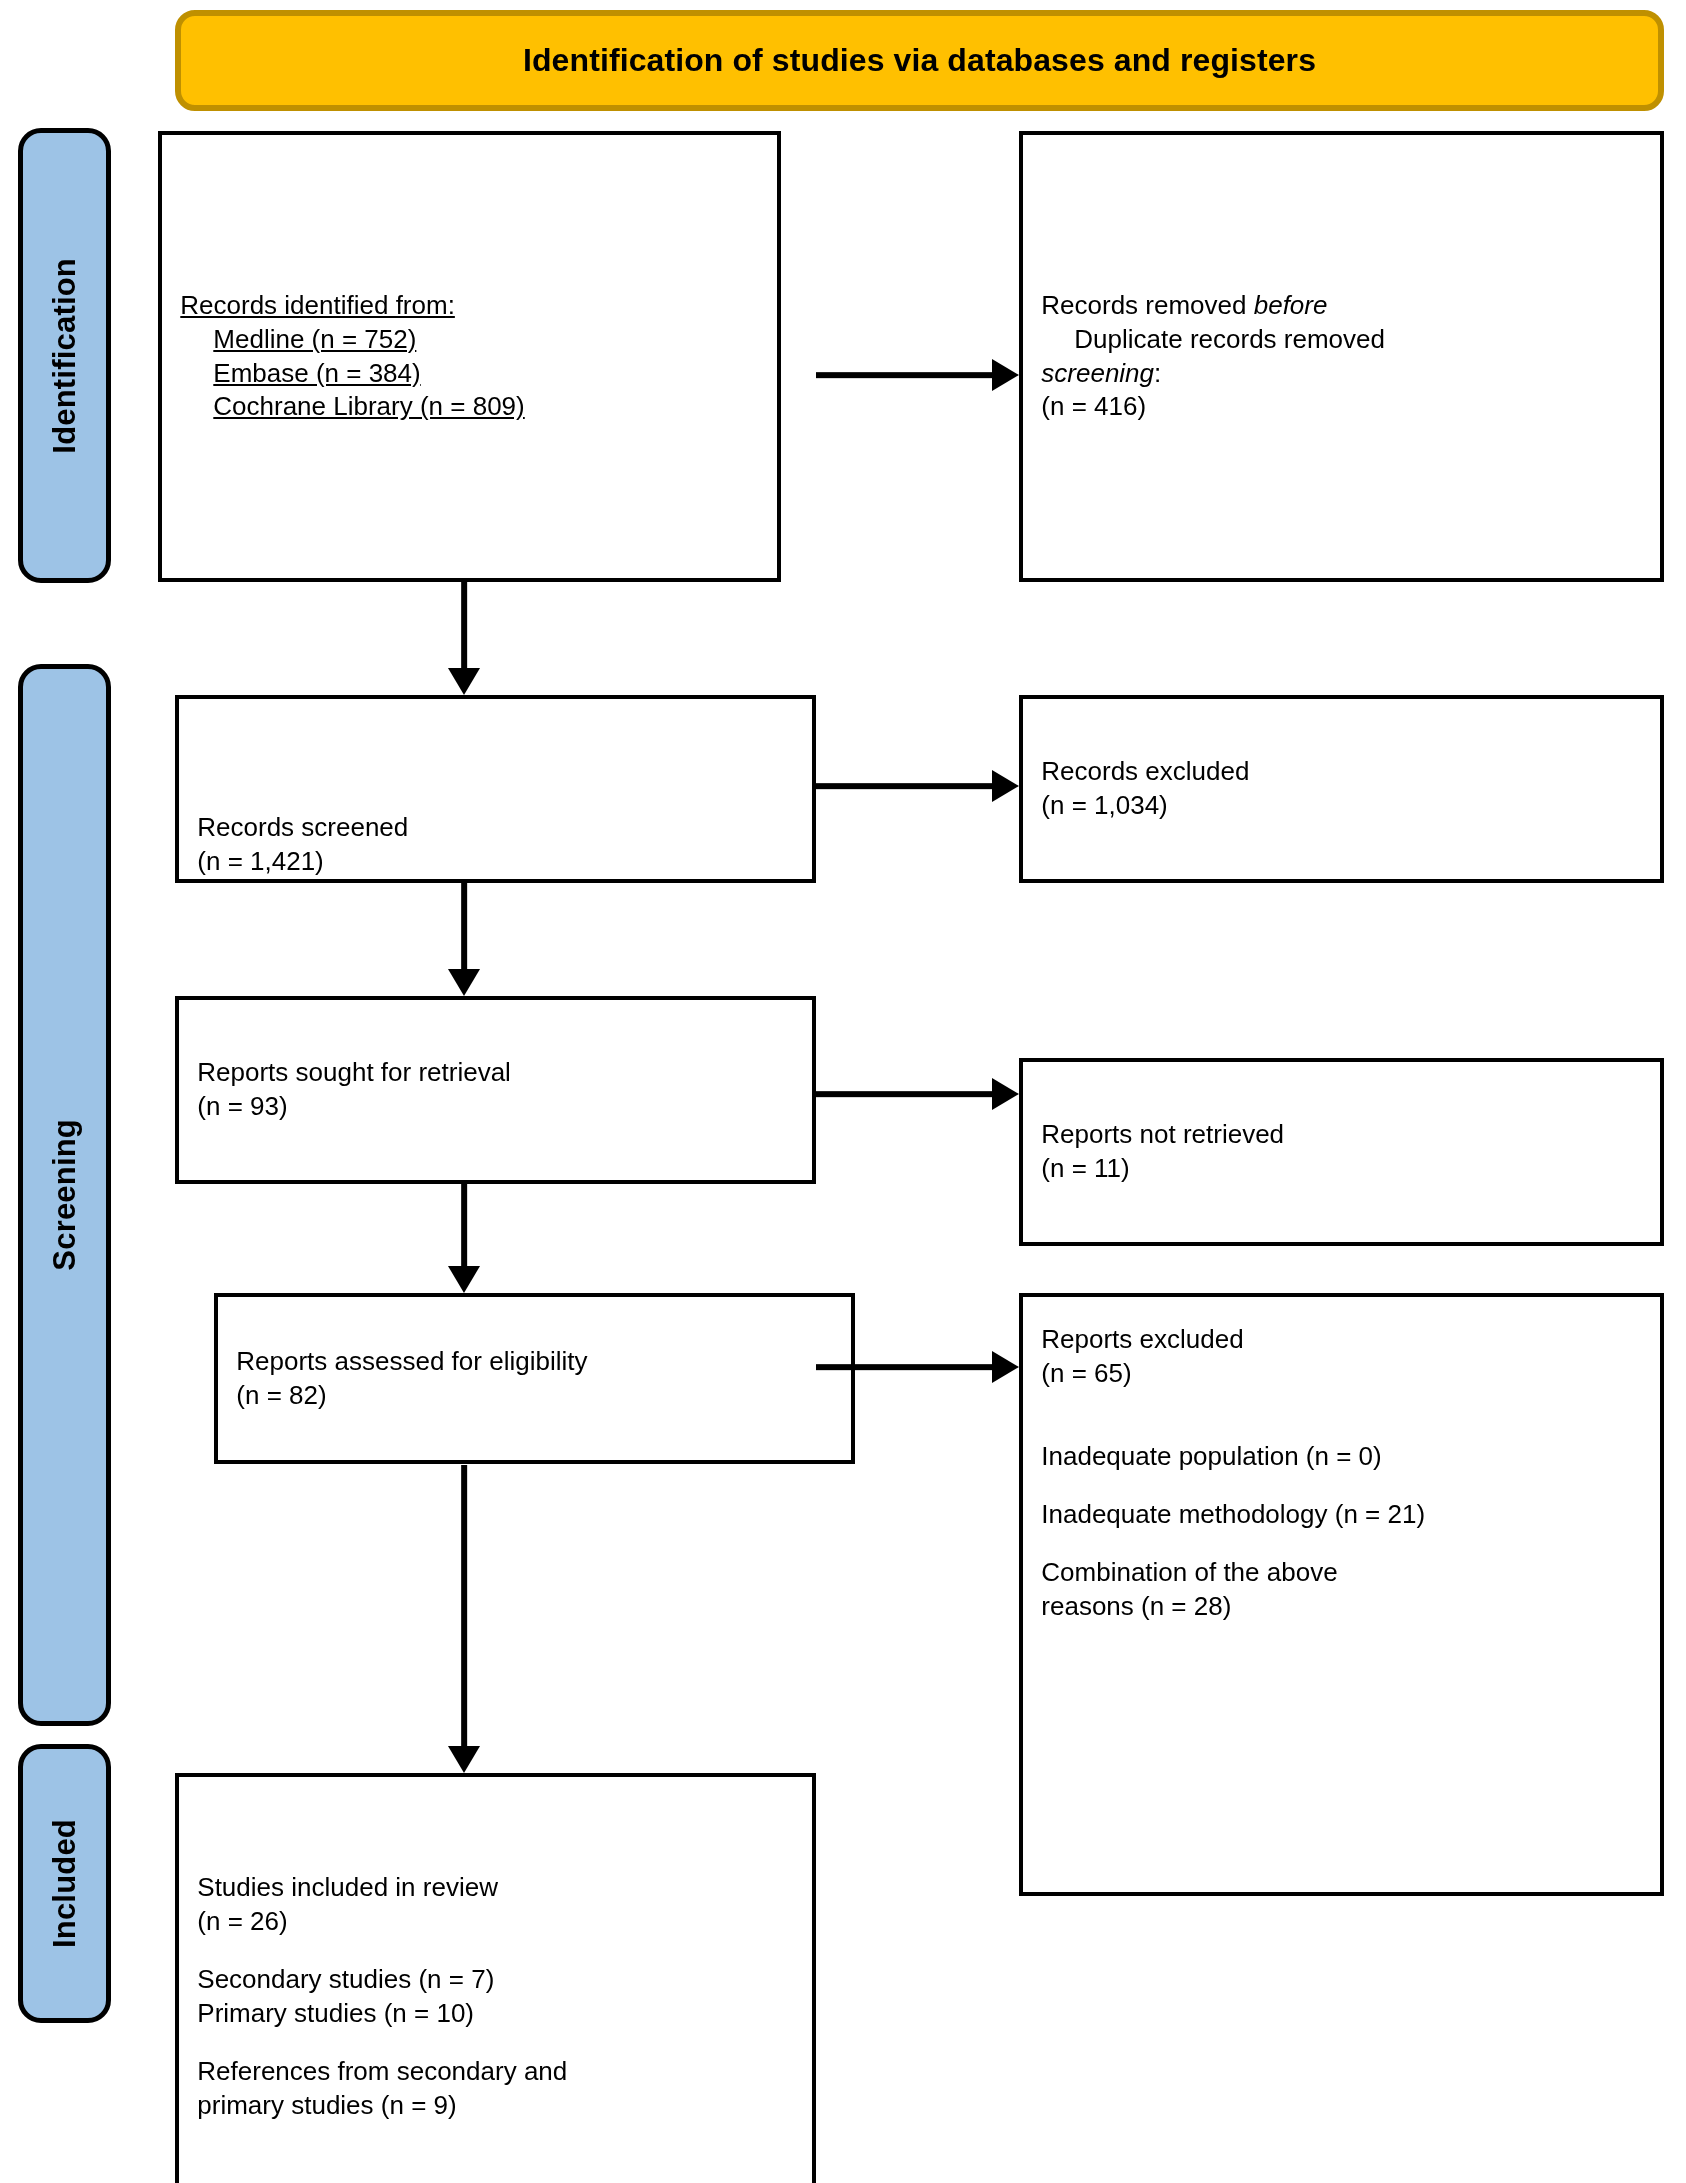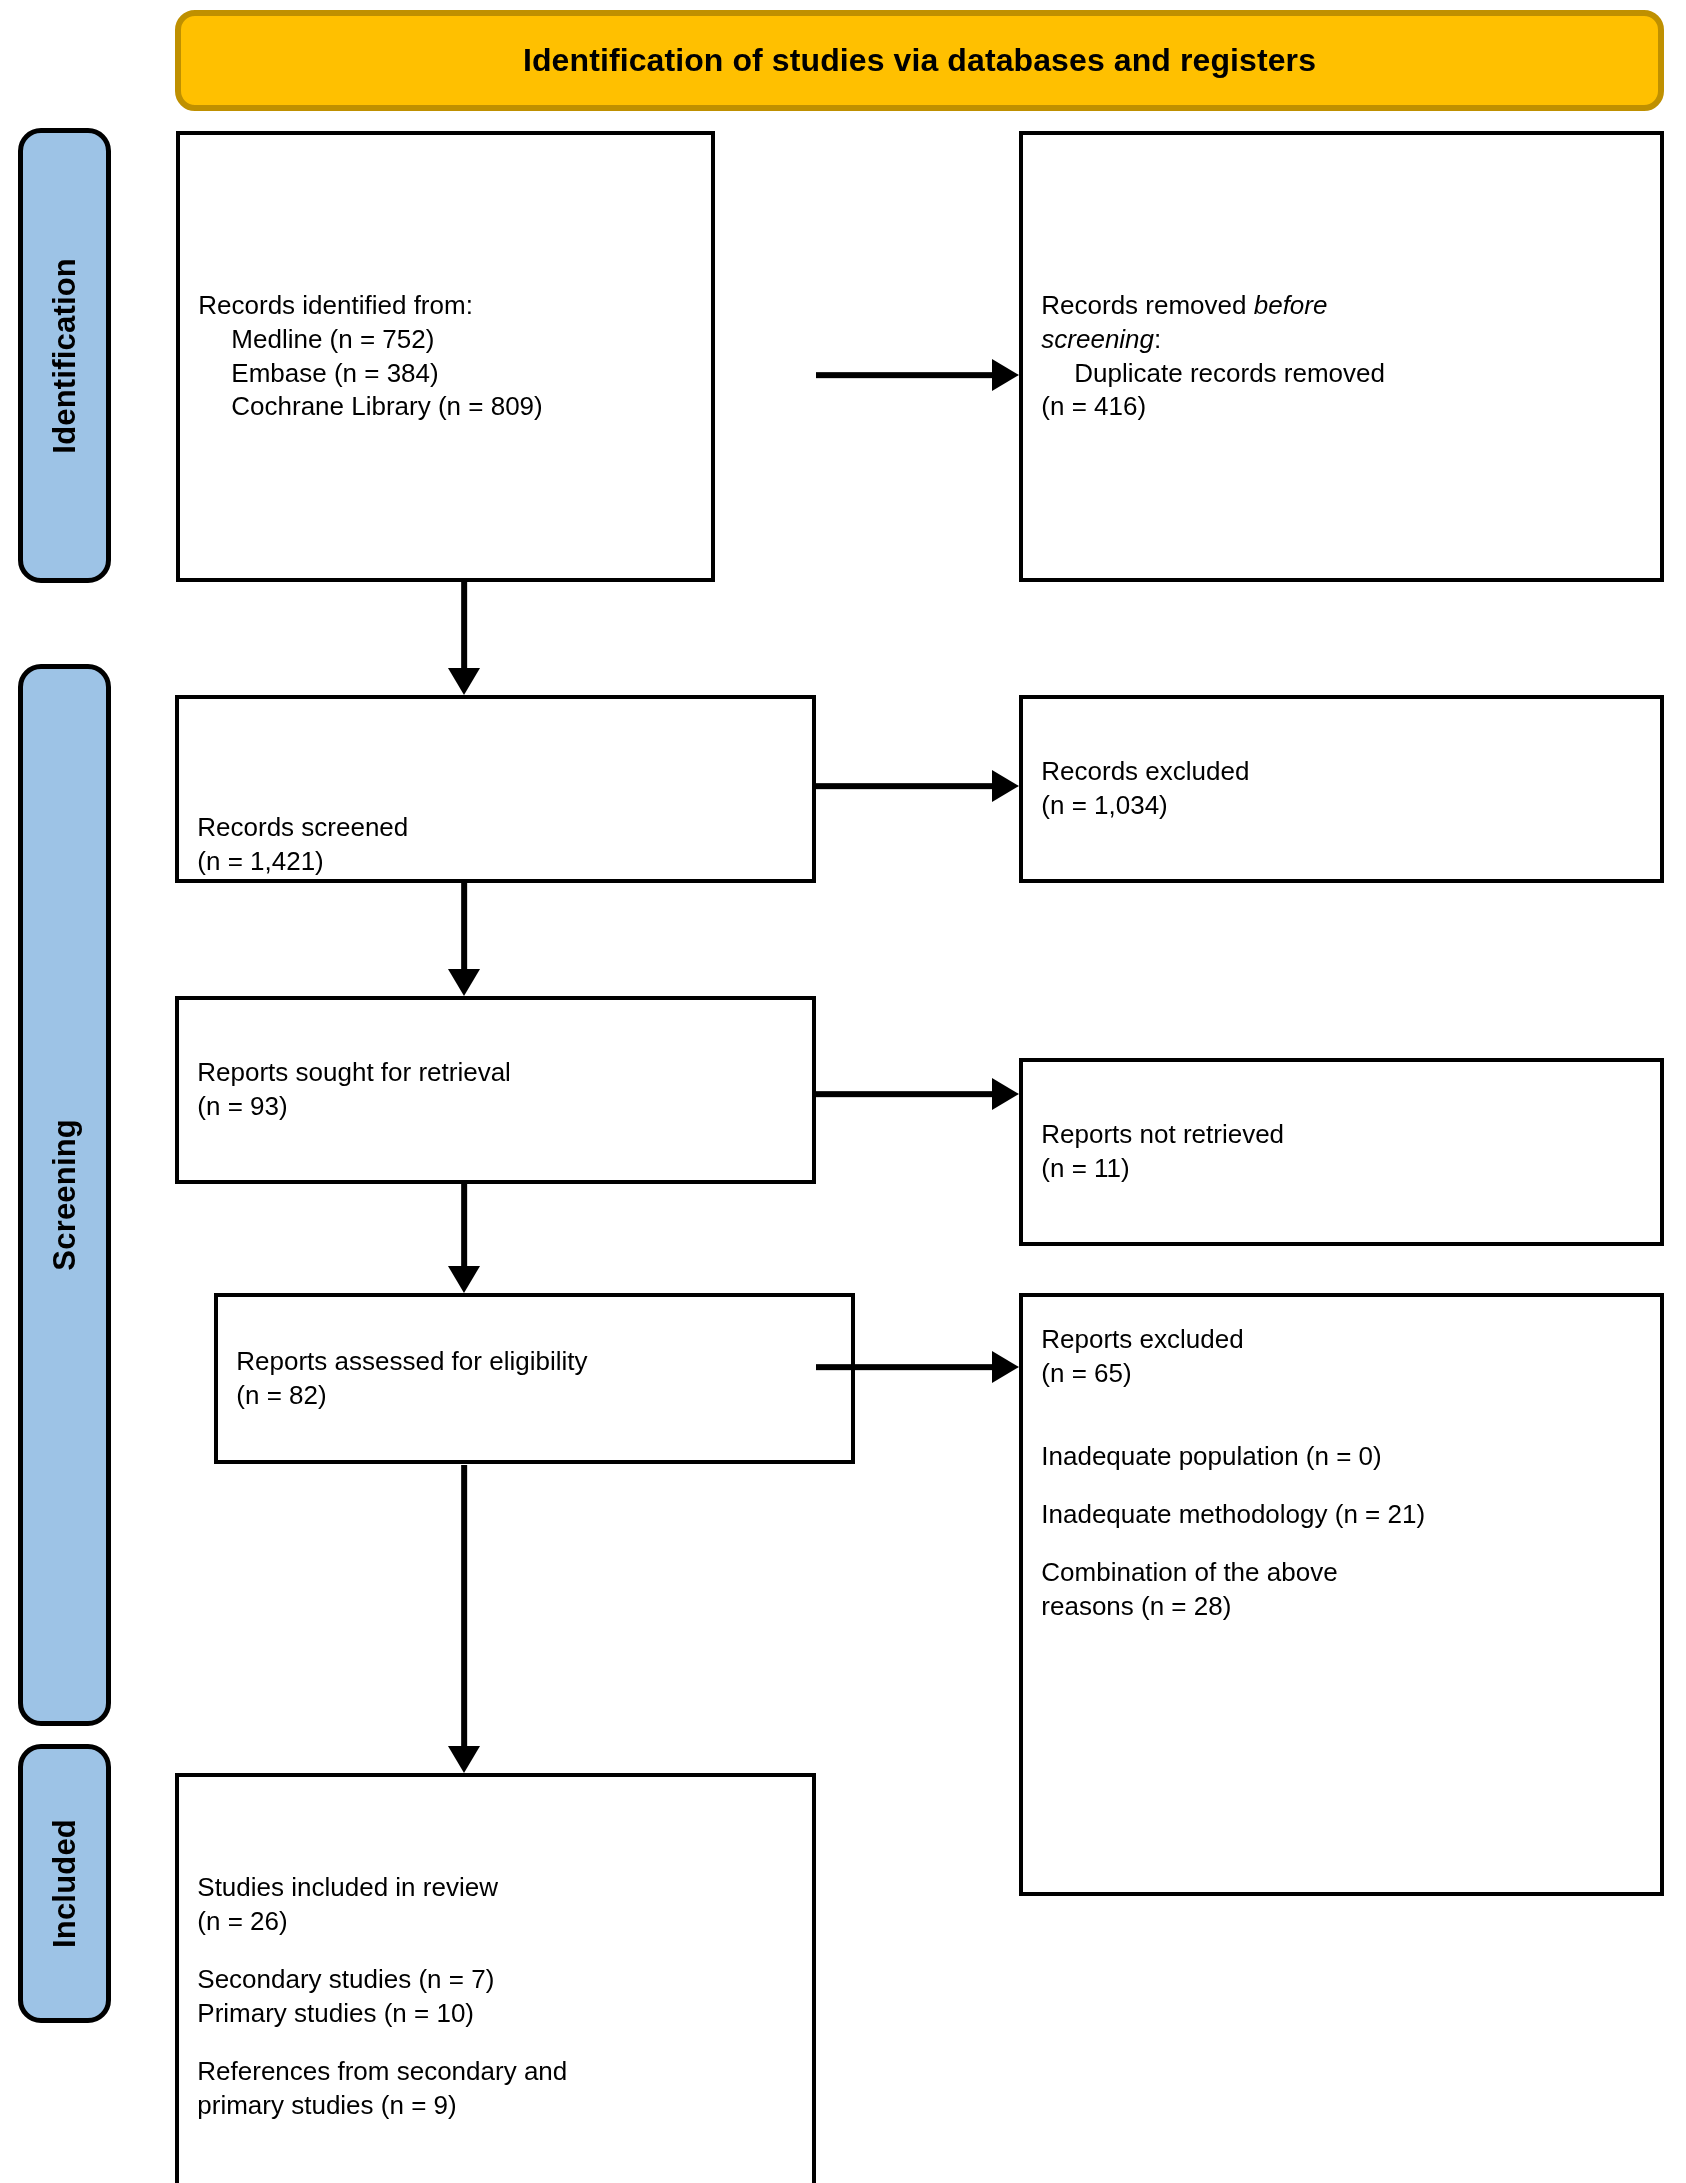--- a/index.html
+++ b/index.html
@@ -82,21 +82,21 @@
     font-size: 26px;
     line-height: 1.30;
     color: #000000;
   }
   .line { white-space: pre-wrap; }
   .indent { padding-left: 33px; }
   .gap { height: 24.5px; }
   em.it { font-style: italic; }
 
   
-  #node-identified { left: 176px; top: 131px;  width: 539px; height: 451px; }
+  #node-identified { left: 158px; top: 131px;  width: 623px; height: 451px; text-decoration: underline; }
   #node-screened   { left: 175px; top: 695px; width: 641px; height: 188px; justify-content: flex-end; }
   #node-sought     { left: 175px; top: 996px; width: 641px; height: 188px; }
   #node-assessed   { left: 175px; top: 1293px; width: 641px; height: 171px; margin-left: 39px; }
   #node-included   { left: 175px; top: 1773px; width: 641px; height: 448px; }
 
   
   #node-removed       { left: 1019px; top: 131px;  width: 645px; height: 451px; }
   #node-recexcluded   { left: 1019px; top: 695px; width: 645px; height: 188px; }
   #node-notretrieved  { left: 1019px; top: 1058px; width: 645px; height: 188px; }
   #node-repexcluded   { left: 1019px; top: 1293px; width: 645px; height: 603px; }
@@ -176,22 +176,22 @@
       <div class="line">Records identified from:</div>
       <div class="line indent">Medline (n = 752)</div>
       <div class="line indent">Embase (n = 384)</div>
       <div class="line indent">Cochrane Library (n = 809)</div>
     </div>
   </div>
 
   <div class="node" id="node-removed">
     <div class="node-body">
       <div class="line"><span>Records removed </span><em class="it">before</em></div>
+      <div class="line indent">Duplicate records removed</div>
       <div class="line"><em class="it">screening</em><span>:</span></div>
-      <div class="line indent">Duplicate records removed</div>
       <div class="line">(n = 416)</div>
     </div>
   </div>
 
   <div class="node" id="node-screened">
     <div class="node-body">
       <div class="line">Records screened</div>
       <div class="line">(n = 1,421)</div>
     </div>
   </div>

